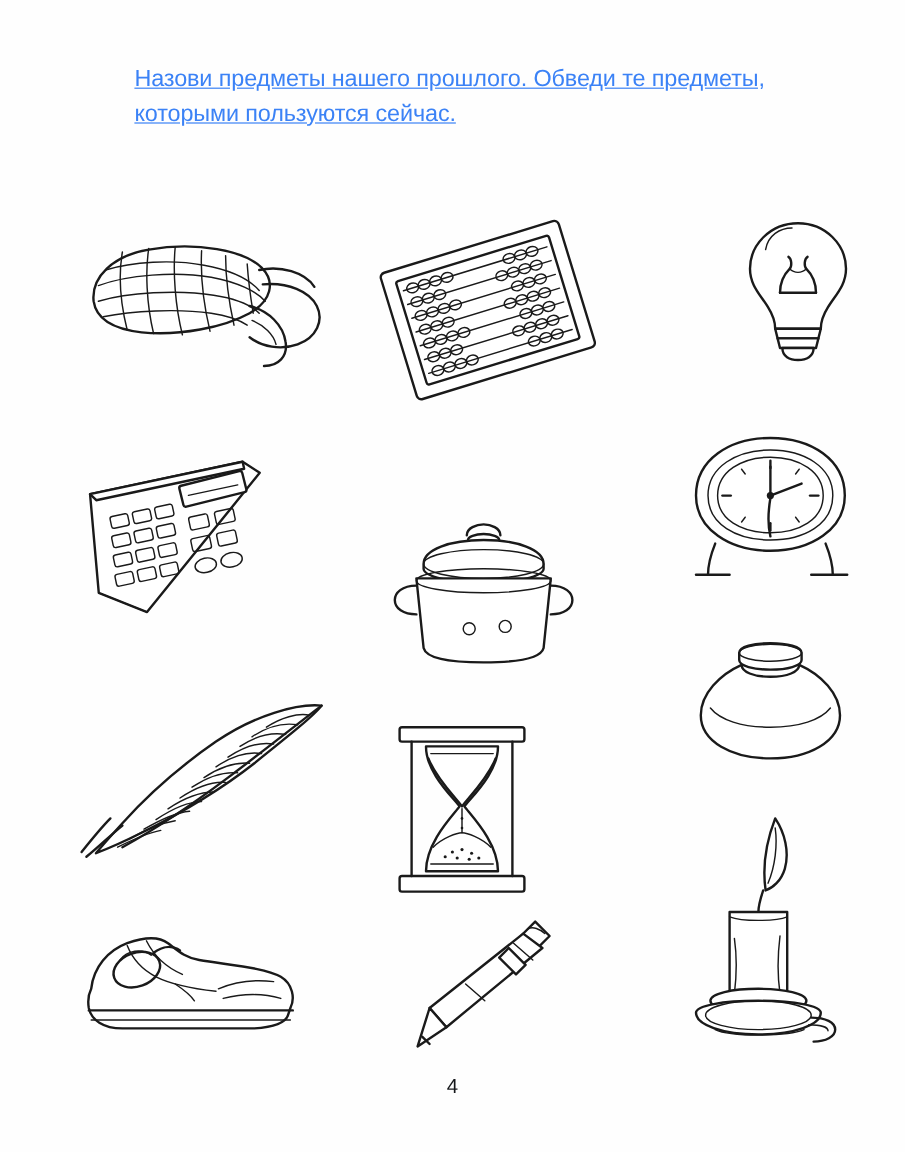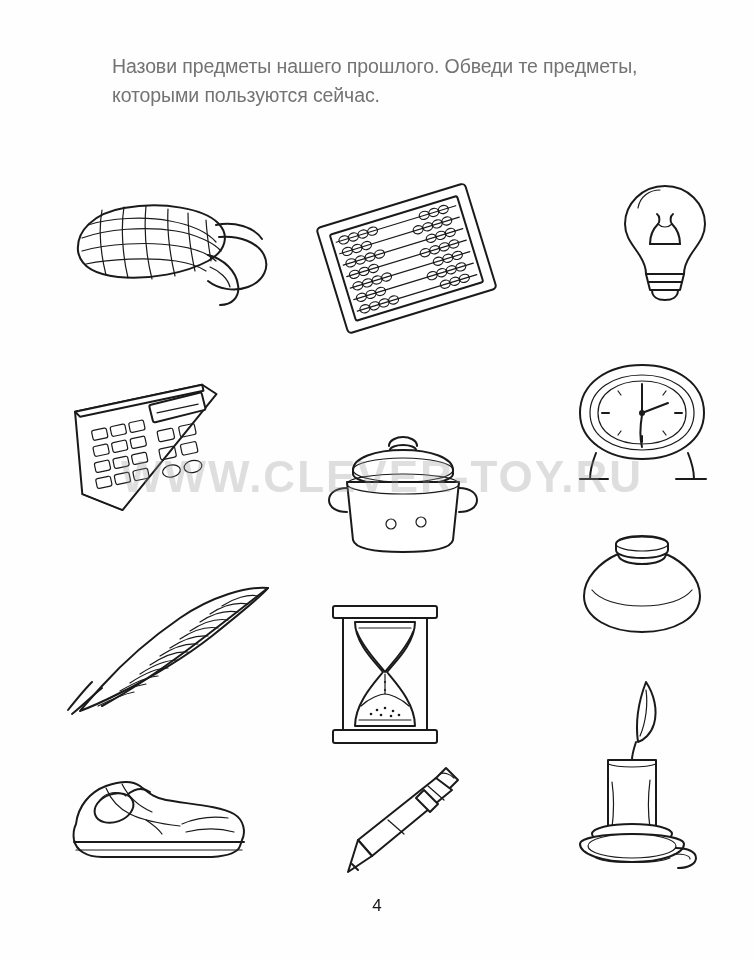--- a/index.html
+++ b/index.html
@@ -21,22 +21,23 @@
     height: 960px;
     background: #fefefe;
   }
   .instruction {
     position: absolute;
     left: 112px;
     top: 52px;
     width: 560px;
     font-size: 19.5px;
     line-height: 29px;
-    color: #737373;
+    color: #3b82f6;
     letter-spacing: -0.1px;
+    text-decoration: underline;
   }
   .figures {
     position: absolute;
     left: 0;
     top: 0;
     width: 754px;
     height: 960px;
   }
   .fig {
     position: absolute;
@@ -392,17 +393,16 @@
         <path class="ink-fill-white" d="M28,172 C28,166 50,162 80,162 C110,162 132,166 132,172 C132,182 110,190 80,190 C50,190 28,182 28,172 Z"></path>
         <ellipse class="ink-thin" cx="80" cy="174" rx="44" ry="12"></ellipse>
         <path class="ink" d="M124,176 C136,176 144,180 144,186 C144,192 136,196 126,196"></path>
         <path class="ink-thin" d="M122,182 C132,182 138,184 138,187"></path>
         <path class="ink-thin" d="M44,186 C56,192 104,192 118,186"></path>
       </svg>
     </div>
 
   </div>
 
-  <div class="watermark">WWW.CLEVER-TOY.RU</div>
 
   <div class="page-number">4</div>
 
 </div>
 
 </body></html>

